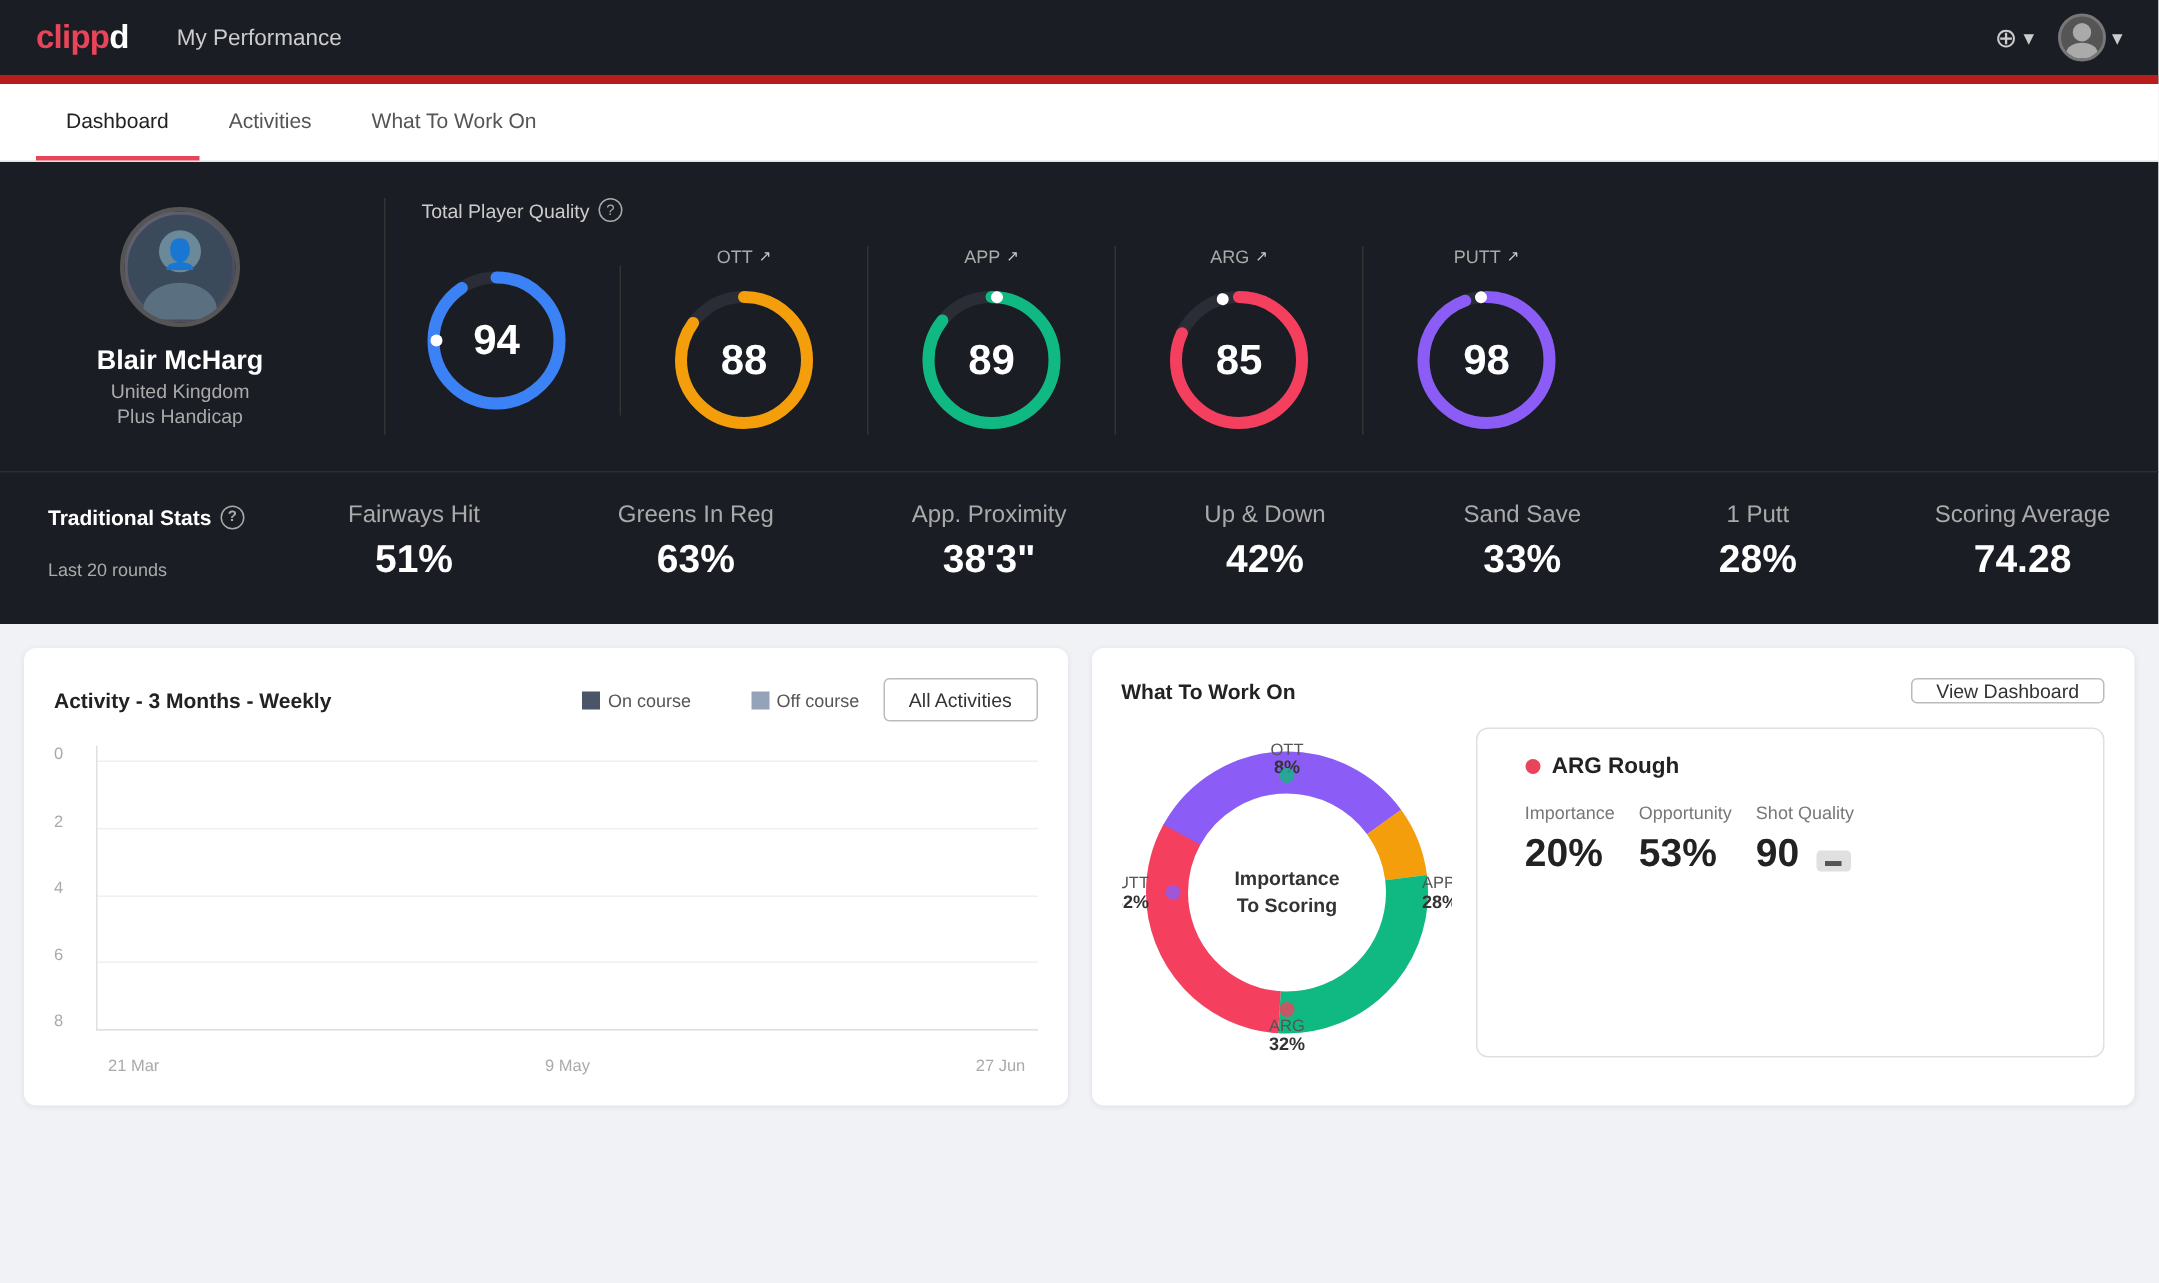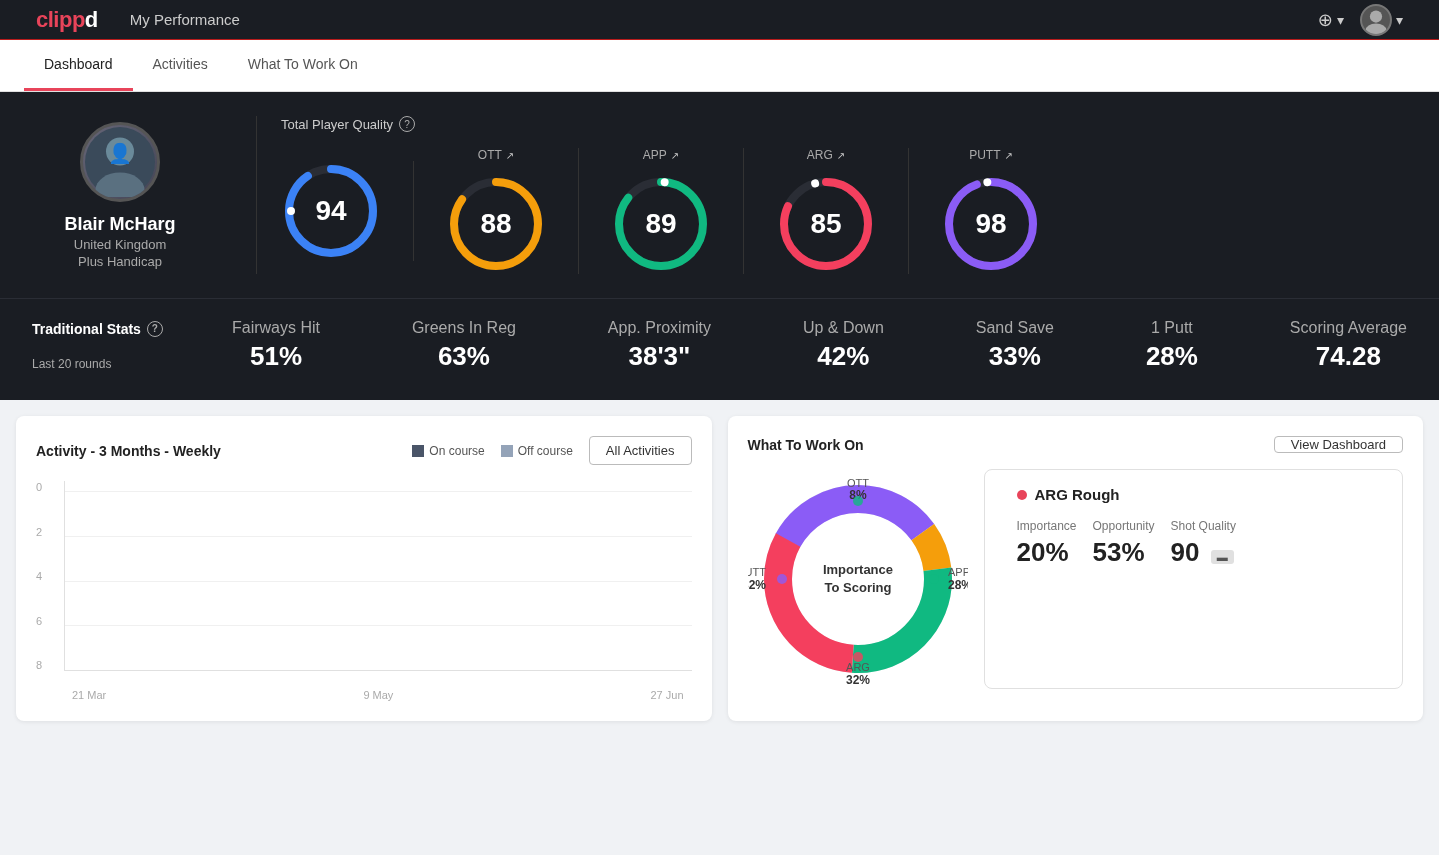--- a/index.html
+++ b/index.html
@@ -1,19 +1,19 @@
 <!DOCTYPE html>
 <html><head>
   <meta charset="utf-8">
   <style>
     * { box-sizing: border-box; margin: 0; padding: 0; }
     body { font-family: -apple-system, BlinkMacSystemFont, 'Segoe UI', sans-serif; background: #f0f2f5; color: #fff; }
 
     
-    .header { background: #1a1d23; display: flex; align-items: center; padding: 0 36px; height: 40px; border-bottom: 1px solid #b91c1c; }
+    .header { background: #1a1d23; display: flex; align-items: center; padding: 0 24px; height: 56px; border-bottom: 6px solid #b91c1c; }
     .logo { color: #e8445a; font-size: 22px; font-weight: 700; letter-spacing: -0.5px; margin-right: 32px; }
     .logo span { color: #fff; }
     .header-title { color: #ccc; font-size: 15px; flex: 1; }
     .header-actions { display: flex; align-items: center; gap: 16px; }
     .header-btn { background: none; border: none; color: #ccc; cursor: pointer; display: flex; align-items: center; gap: 4px; font-size: 14px; }
     .avatar-circle { width: 32px; height: 32px; border-radius: 50%; background: #555; border: 2px solid #777; overflow: hidden; display: flex; align-items: center; justify-content: center; font-size: 12px; }
 
     
     .nav-tabs { background: #fff; display: flex; padding: 0 24px; border-bottom: 1px solid #e0e0e0; }
     .nav-tab { padding: 16px 20px; font-size: 14px; color: #555; cursor: pointer; border-bottom: 3px solid transparent; font-weight: 500; }
@@ -58,21 +58,21 @@
     .stat-value { font-size: 26px; font-weight: 700; color: #fff; }
 
     
     .bottom-row { display: flex; gap: 16px; padding: 16px; background: #f0f2f5; }
     .panel { background: #fff; border-radius: 8px; padding: 20px; flex: 1; color: #222; box-shadow: 0 1px 4px rgba(0,0,0,0.08); }
 
     
     .panel-header { display: flex; align-items: center; justify-content: space-between; margin-bottom: 16px; }
     .panel-title { font-size: 14px; font-weight: 600; color: #222; }
     .legend { display: flex; gap: 16px; align-items: center; font-size: 12px; color: #555; }
-    .legend-item { display: flex; align-items: center; gap: 5px; }
+    .legend-item { display: flex; align-items: center; gap: 5px; margin-left: 24px; }
     .legend-dot { width: 12px; height: 12px; }
     .all-activities-btn { border: 1px solid #bbb; background: #fff; padding: 6px 16px; border-radius: 4px; font-size: 13px; cursor: pointer; color: #333; }
 
     .chart-area { position: relative; height: 220px; }
     .chart-labels-y { position: absolute; left: 0; top: 0; bottom: 30px; display: flex; flex-direction: column-reverse; justify-content: space-between; font-size: 11px; color: #aaa; width: 20px; }
     .chart-bars { position: absolute; left: 28px; right: 0; top: 0; bottom: 30px; display: flex; align-items: flex-end; gap: 6px; border-left: 1px solid #e0e0e0; border-bottom: 1px solid #e0e0e0; padding: 0 8px; }
     .chart-gridlines { position: absolute; left: 28px; right: 0; top: 0; bottom: 30px; pointer-events: none; }
     .gridline { position: absolute; left: 0; right: 0; height: 1px; background: #f0f0f0; }
     .bar-group { display: flex; gap: 2px; align-items: flex-end; flex: 1; }
     .bar { border-radius: 2px 2px 0 0; }

